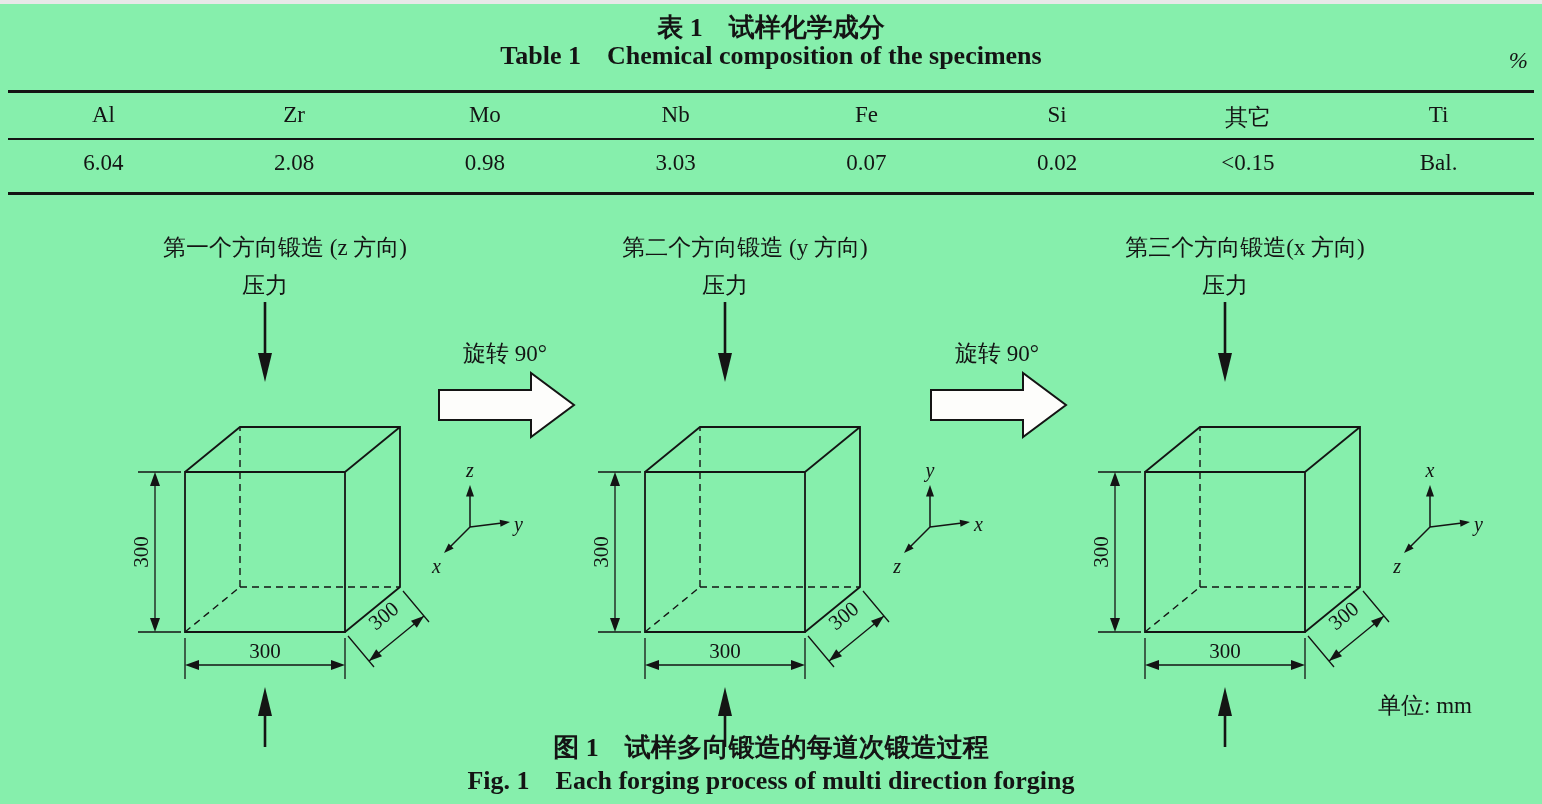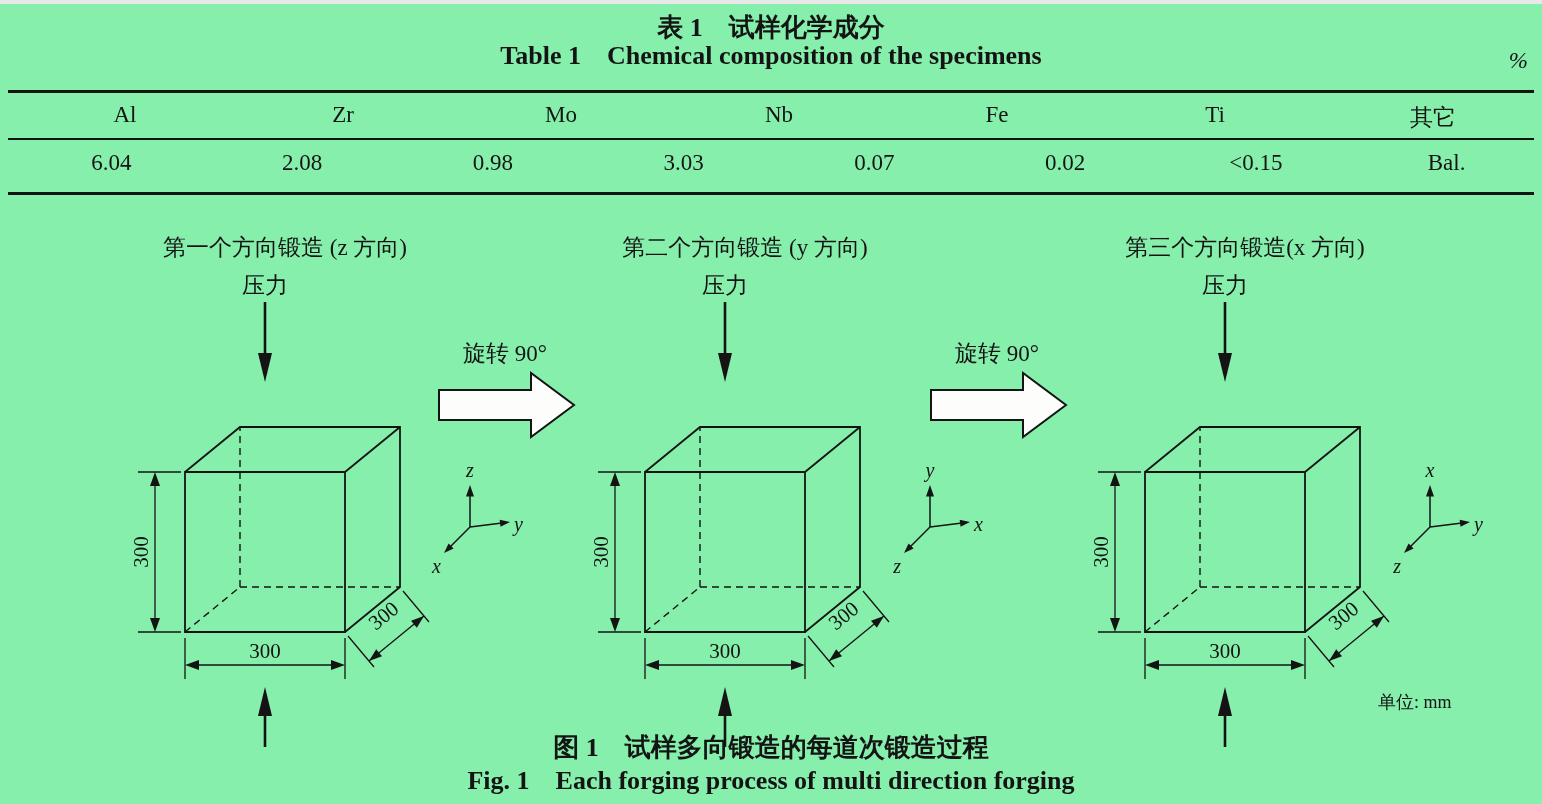--- a/index.html
+++ b/index.html
@@ -12,21 +12,21 @@
   .center{text-align:center;}
 
   
   .tbl-title-zh{top:6px;left:0;width:100%;font-size:26px;font-weight:bold;white-space:pre;}
   .tbl-title-en{top:37px;left:0;width:100%;font-size:26px;font-weight:bold;white-space:pre;}
   .tbl-unit{top:44px;right:14px;font-size:23px;font-style:italic;}
   .rule{left:8px;width:1526px;background:#141414;}
   .rule-top{top:86px;height:3px;}
   .rule-mid{top:134px;height:2px;}
   .rule-bot{top:188px;height:3px;}
-  .tbl-row{left:16px;width:1526px;display:flex;}
+  .tbl-row{left:8px;width:1526px;display:flex;}
   .tbl-head{top:98px;}
   .tbl-vals{top:146px;}
   .tbl-cell{flex:1;text-align:center;font-size:23px;}
 
   
   .panel{position:absolute;top:228px;width:430px;height:520px;}
   .p1{left:105px;} .p2{left:565px;} .p3{left:1065px;}
   .panel-title{position:absolute;top:0;left:0;width:360px;text-align:center;font-size:23px;white-space:pre;}
   .pressure{position:absolute;top:38px;left:110px;width:100px;text-align:center;font-size:23px;}
   .down-arrow{position:absolute;top:70px;left:148px;}
@@ -35,21 +35,21 @@
 
   .cube-svg text{font-family:"Liberation Serif","DejaVu Serif",serif;font-size:21px;fill:#141414;}
   .cube-svg .axis-label{font-style:italic;font-size:20px;}
 
   
   .rot-label{position:absolute;top:334px;width:160px;text-align:center;font-size:23px;white-space:pre;}
   .rot-label-1{left:425px;} .rot-label-2{left:917px;}
   .rot-arrow{position:absolute;top:366px;}
   .rot-arrow-1{left:437px;} .rot-arrow-2{left:929px;}
 
-  .unit-note{top:686px;left:1378px;font-size:18px;white-space:pre;}
+  .unit-note{top:686px;left:1378px;font-size:23px;white-space:pre;}
 
   .cap-zh{top:726px;left:0;width:100%;font-size:26px;font-weight:bold;white-space:pre;}
   .cap-en{top:762px;left:0;width:100%;font-size:26px;font-weight:bold;white-space:pre;text-align:center;}
 </style>
 </head>
 <body>
 
 <div class="page">
 
   <div class="abs center tbl-title-zh">表 1 试样化学成分</div>
@@ -57,22 +57,23 @@
   <div class="abs tbl-unit">%</div>
 
   <div class="abs rule rule-top"></div>
 
   <div class="abs tbl-row tbl-head">
     <div class="tbl-cell">Al</div>
     <div class="tbl-cell">Zr</div>
     <div class="tbl-cell">Mo</div>
     <div class="tbl-cell">Nb</div>
     <div class="tbl-cell">Fe</div>
+    <div class="tbl-cell">Si</div>
+    <div class="tbl-cell">其它</div>
     <div class="tbl-cell">Ti</div>
-    <div class="tbl-cell">其它</div>
   </div>
 
   <div class="abs rule rule-mid"></div>
 
   <div class="abs tbl-row tbl-vals">
     <div class="tbl-cell">6.04</div>
     <div class="tbl-cell">2.08</div>
     <div class="tbl-cell">0.98</div>
     <div class="tbl-cell">3.03</div>
     <div class="tbl-cell">0.07</div>

